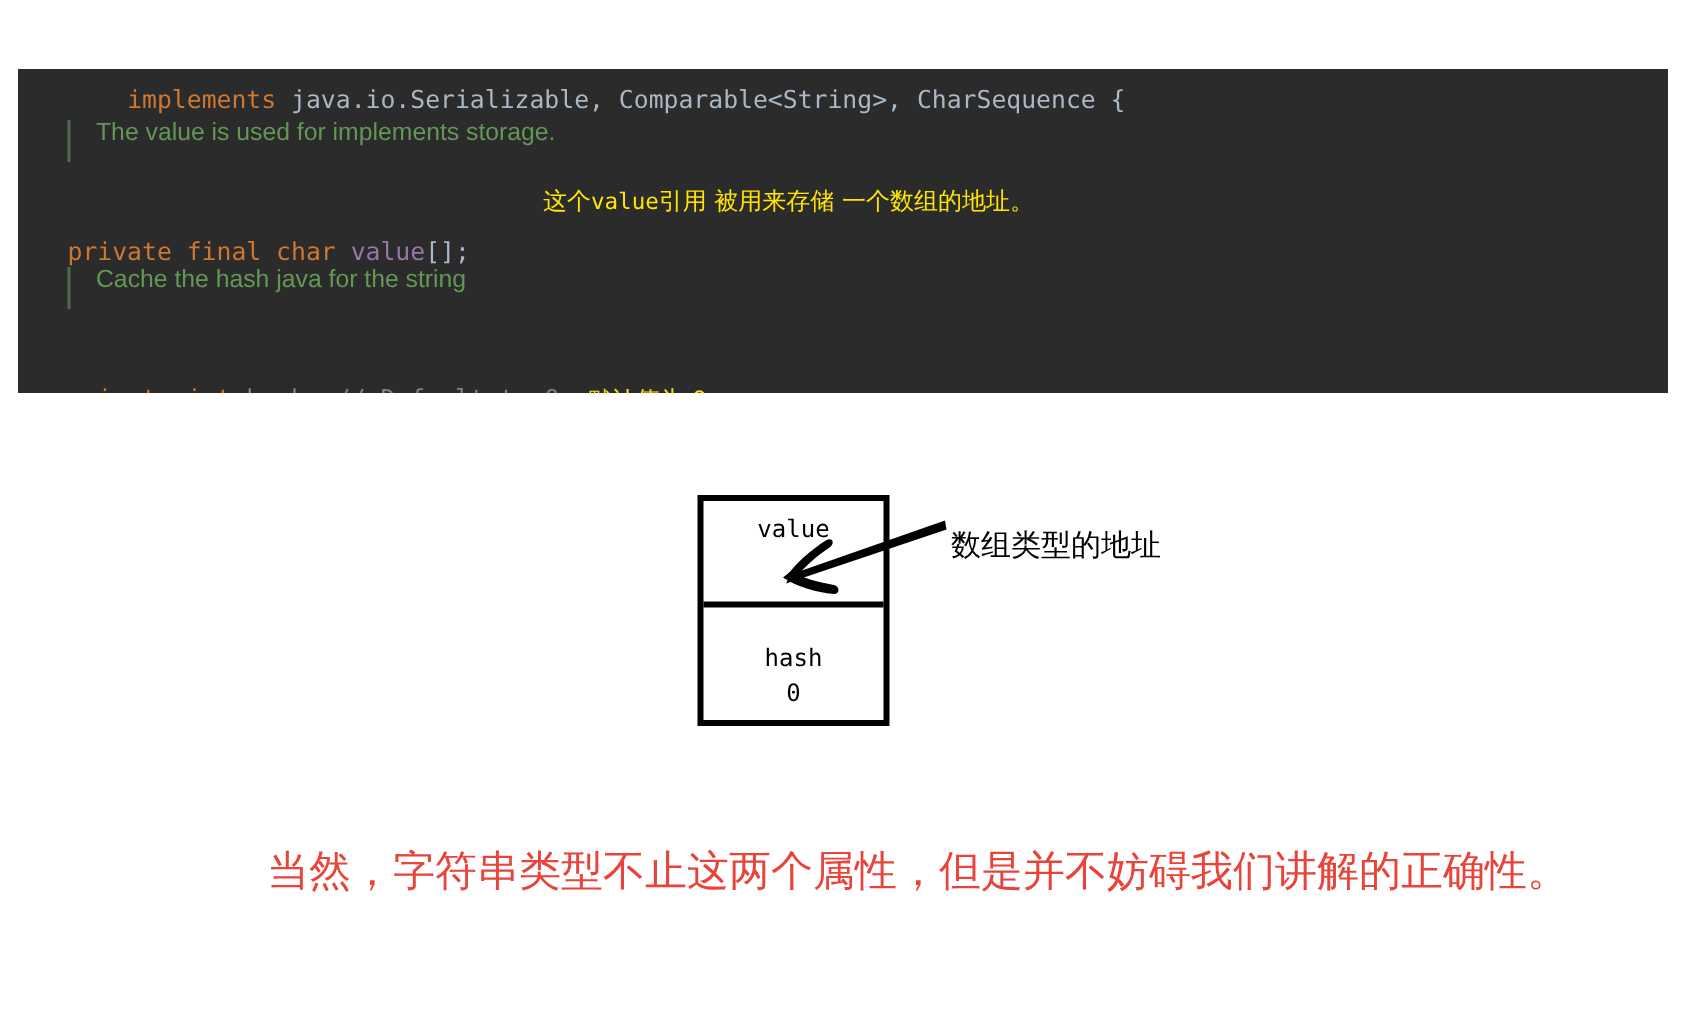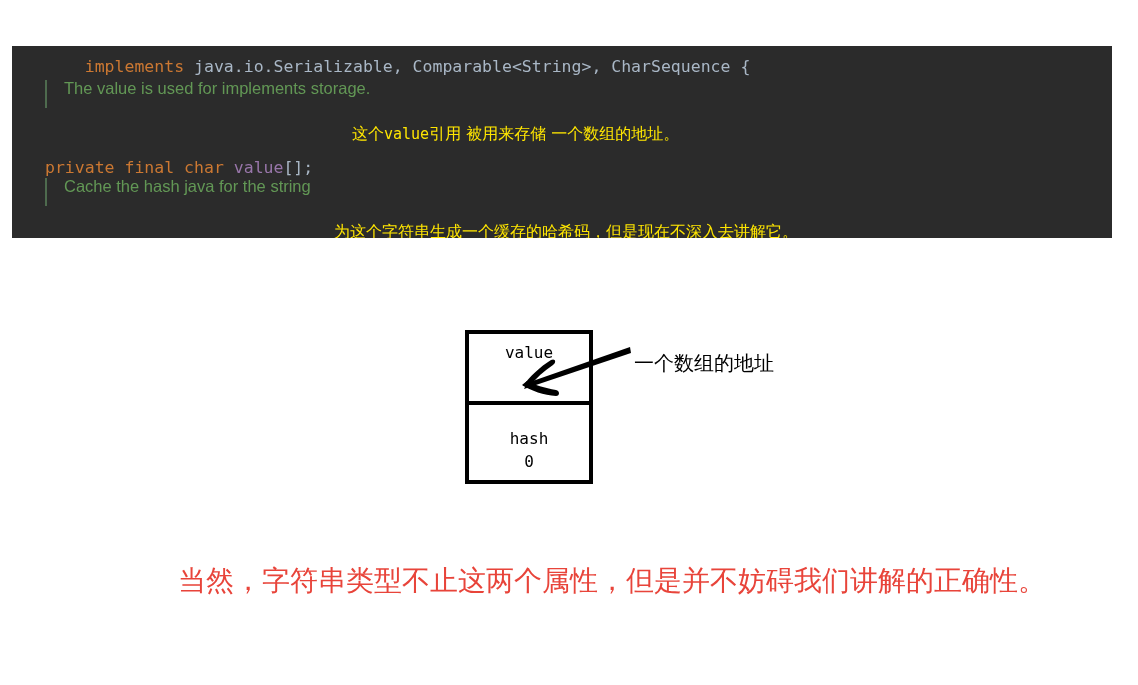--- a/index.html
+++ b/index.html
@@ -15,21 +15,21 @@
     overflow: hidden;
     font-family: "Liberation Sans", sans-serif;
   }
 
   
   .code-panel {
     position: absolute;
     left: 12px;
     top: 46px;
     width: 1100px;
-    height: 192px;
+    height: 216px;
     background: #2b2b2b;
     overflow: hidden;
     text-decoration: underline;
   }
   .code-line {
     position: absolute;
     left: 0;
     white-space: pre;
     font-family: "DejaVu Sans Mono", "Liberation Mono", monospace;
     font-size: 16.5px;
@@ -77,21 +77,21 @@
     white-space: pre;
   }
   .note-cn-mono {
     font-family: "DejaVu Sans Mono", monospace;
     font-size: 15px;
   }
 
   .doc1 { top: 32px; }
   .doc1-note {
     position: absolute;
-    left: 340px;
+    left: 350px;
     top: 78px;
     text-align: right;
   }
   .decl1 { top: 114px; left: 33px; }
 
   .doc2 { top: 130px; }
   .doc2-note {
     position: absolute;
     left: 322px;
     top: 176px;
@@ -174,21 +174,20 @@
     <span class="doc-text">The value is used for implements storage.</span>
   </div>
   <div class="doc1-note note-cn"><span>这个</span><span class="note-cn-mono">value</span><span>引用 被用来存储 一个数组的地址。</span></div>
 
   <div class="code-line decl1"><span class="tok-kw">private final</span><span> </span><span class="tok-kw">char</span><span> </span><span class="tok-field">value</span><span class="tok-punct">[];</span></div>
 
   <div class="doc-block doc2">
     <span class="doc-bar"></span>
     <span class="doc-text">Cache the hash java for the string</span>
   </div>
-  <div class="doc2-note note-cn">为这个字符串生成一个缓存的哈希码，但是现在不深入去讲解它。</div>
 
   <div class="code-line decl2"><span class="tok-kw">private</span><span> </span><span class="tok-kw">int</span><span> </span><span class="tok-field">hash</span><span class="tok-punct">;</span><span> </span><span class="tok-linecomment">// Default to 0</span></div>
   <div class="decl2-note note-cn">默认值为 0</div>
 </div>
 
 <div class="obj-box">
   <div class="obj-cell obj-cell-top">
     <span>value</span>
   </div>
   <div class="obj-cell obj-cell-bottom">
@@ -198,15 +197,15 @@
 </div>
 
 <svg class="diagram" viewBox="0 0 1138 685" xmlns="http://www.w3.org/2000/svg">
   <g fill="#000000">
     <path d="M 630 347 L 527 383 L 524 389 L 631 353 Z"></path>
     <path d="M 523 386 C 530 376 540 367 551 360 C 555 358 557 362 553 365 C 544 371 536 378 530 386 Z"></path>
     <path d="M 522 385 C 531 391 544 395 556 396 C 560 396 560 391 556 390 C 545 388 534 385 527 381 Z"></path>
   </g>
 </svg>
 
-<div class="arrow-label">一个数组的地址</div>
+<div class="arrow-label">数组类型的地址</div>
 
 <div class="bottom-note">当然，字符串类型不止这两个属性，但是并不妨碍我们讲解的正确性。</div>
 
 </body></html>

